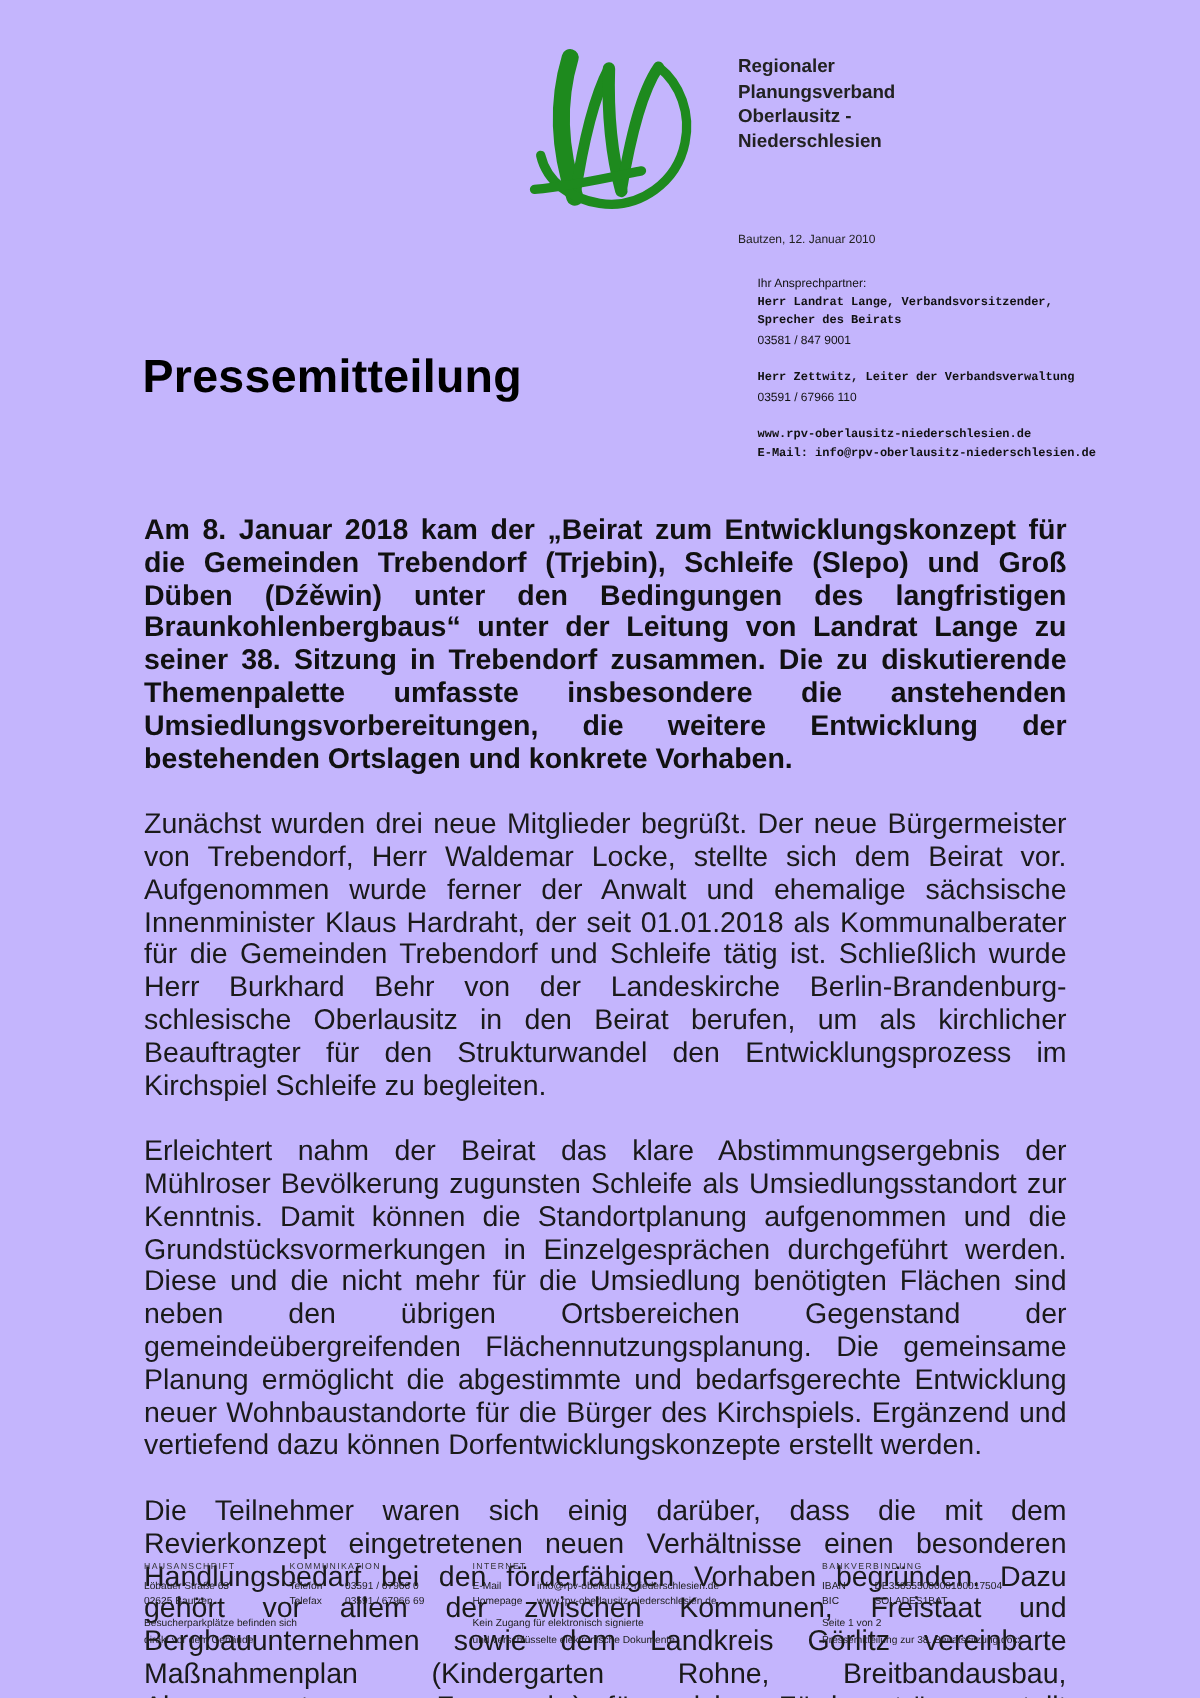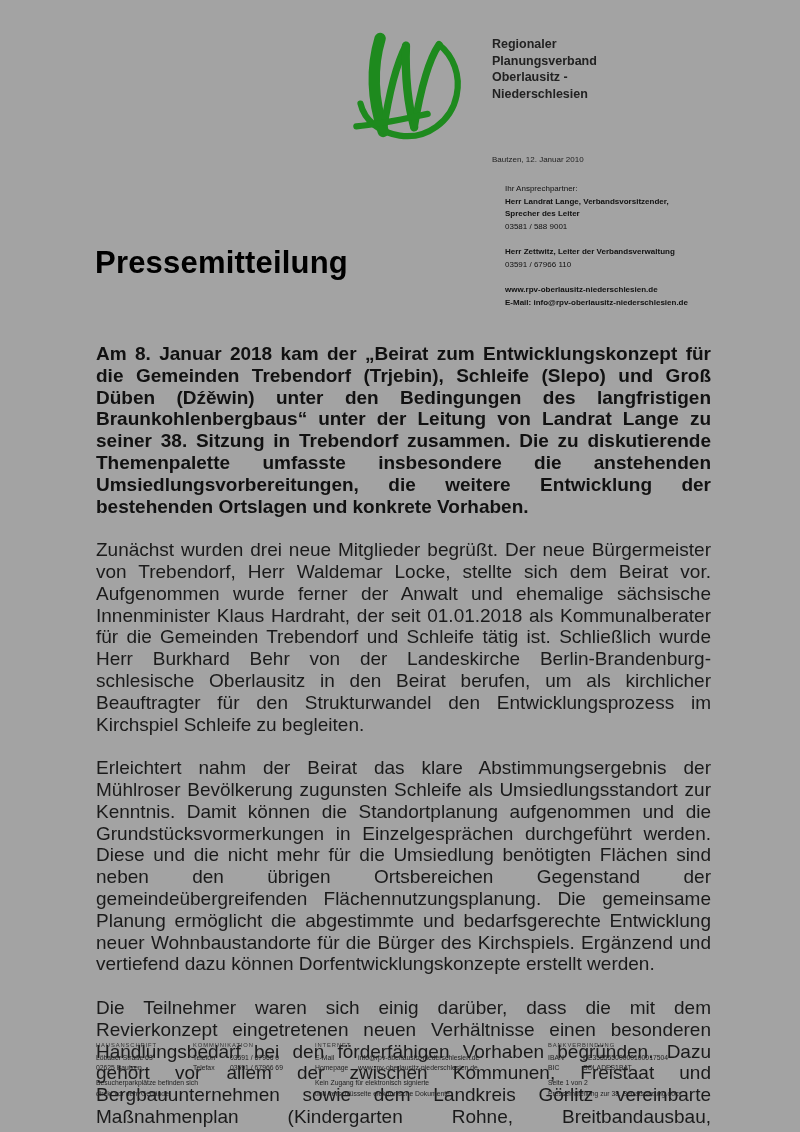--- a/index.html
+++ b/index.html
@@ -1,42 +1,42 @@
 <!DOCTYPE html>
 <html lang="de"><head>
 <meta charset="utf-8">
 <style>
   * { margin:0; padding:0; box-sizing:border-box; }
   html,body { background:#e8e8e8; }
   .page {
     position:relative;
     width:800px; height:1132px;
     margin:0 auto;
-    background:#a3a3a3;
+    background:#c4b5fd;
     font-family:"Liberation Sans", sans-serif;
     color:#1a1a1a;
     overflow:hidden;
   }
 
   
   .logo { position:absolute; left:348px; top:26px; width:118px; height:122px; }
   .org { position:absolute; top:36px; font-size:12.5px; line-height:16.5px; white-space:pre-line; }
   .org-de { left:492px; font-weight:bold; color:#222; }
   .org-hsb { left:628px; color:#333; }
 
   .dateline { position:absolute; left:492px; top:155px; font-size:8px; color:#222; }
 
   .contact { position:absolute; left:505px; top:183px; width:230px; font-size:8px; line-height:12.5px; color:#111; }
-  .contact .b { font-weight:bold; }
+  .contact .b { font-weight:bold;font-family:Liberation Mono, monospace; }
   .contact .gap { height:13px; }
 
   
   .title {
     position:absolute; left:95px; top:233px;
-    font-size:31px; font-weight:bold; letter-spacing:0.2px; color:#000;margin-top:12px;
+    font-size:31px; font-weight:bold; letter-spacing:0.2px; color:#000;
   }
 
   
   .body-text {
     position:absolute; left:96px; top:343px; width:615px;
     font-size:19px; line-height:21.8px;
     text-align:justify; color:#1a1a1a;
   }
   .body-text p { margin:0 0 21.8px 0; }
   .body-text p.lead { font-weight:bold; color:#111; }
@@ -80,22 +80,22 @@
   <div class="org org-de">Regionaler
 Planungsverband
 Oberlausitz -
 Niederschlesien</div>
 
   <div class="dateline">Bautzen, 12. Januar 2010</div>
 
   <div class="contact">
     <div>Ihr Ansprechpartner:</div>
     <div class="b">Herr Landrat Lange, Verbandsvorsitzender,</div>
-    <div class="b">Sprecher des Leiter</div>
-    <div>03581 / 588 9001</div>
+    <div class="b">Sprecher des Beirats</div>
+    <div>03581 / 847 9001</div>
     <div class="gap"></div>
     <div class="b">Herr Zettwitz, Leiter der Verbandsverwaltung</div>
     <div>03591 / 67966 110</div>
     <div class="gap"></div>
     <div class="b">www.rpv-oberlausitz-niederschlesien.de</div>
     <div class="b">E-Mail: info@rpv-oberlausitz-niederschlesien.de</div>
   </div>
 
   <h1 class="title">Pressemitteilung</h1>
 

